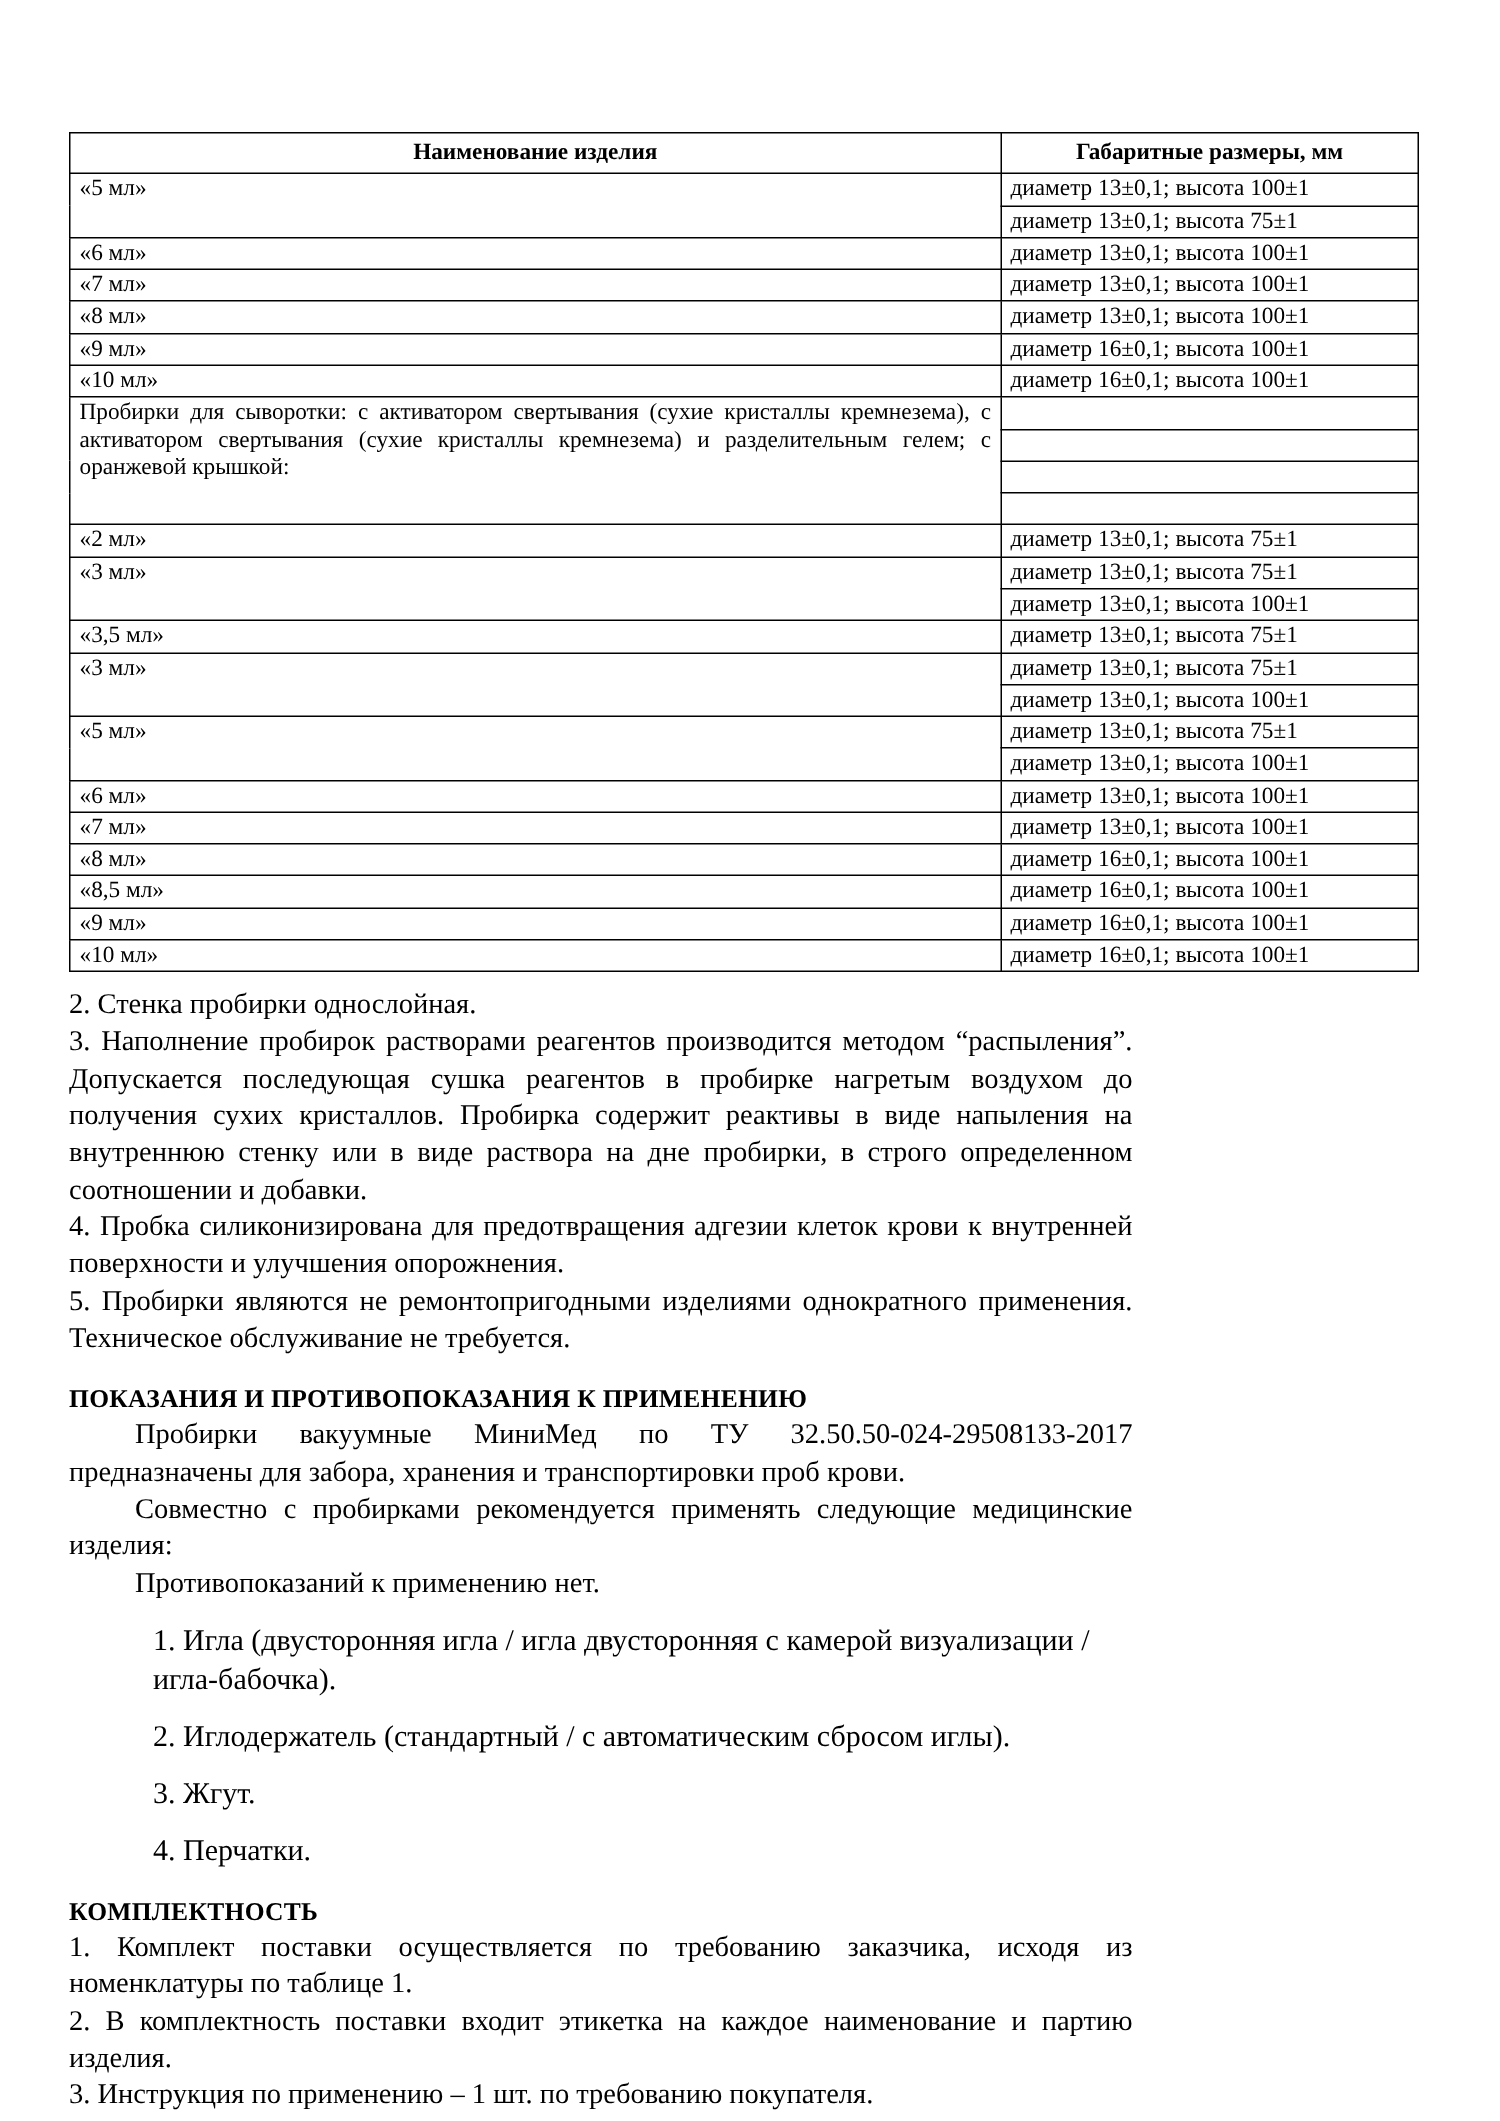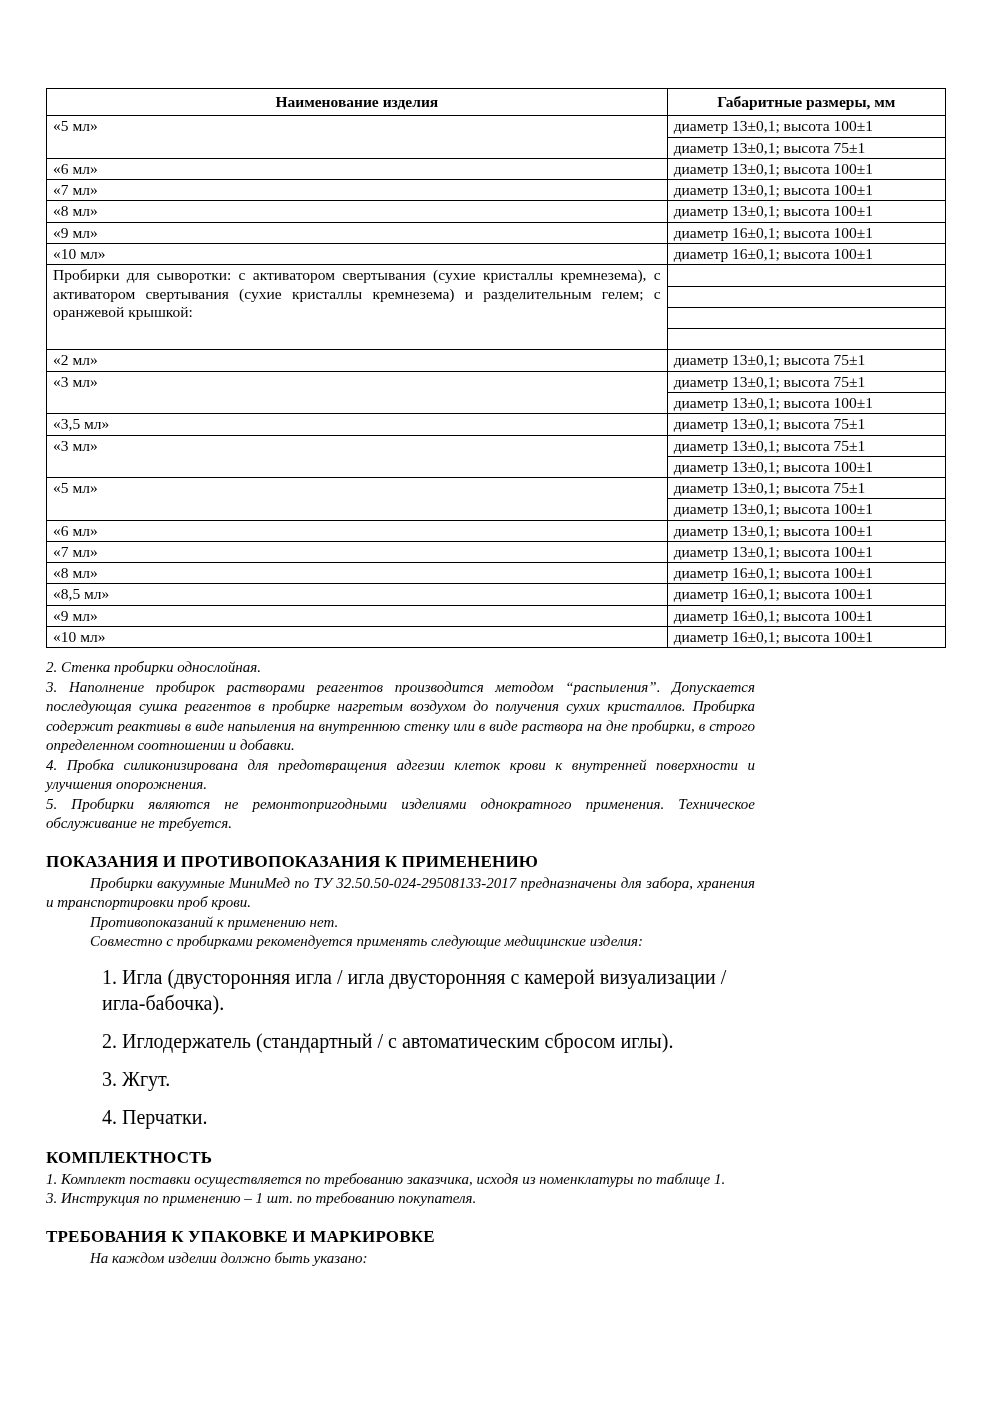--- a/index.html
+++ b/index.html
@@ -50,26 +50,25 @@
   td.pad-block {
     padding-top: 3px;
     padding-bottom: 3px;
   }
   .hdr-block p {
     margin: 0;
     text-align: justify;
     text-justify: inter-word;
   }
   .body-text {
-    font-size: 15px;
+    font-size: 19px;
     line-height: 1.30;
     text-align: justify;
     text-justify: inter-word;
     margin: 0;
-    font-style: italic;
   }
   .para-block {
     margin-top: 10px;
   }
   .indent { text-indent: 44px; }
   .heading {
     text-align: left;
     font-weight: bold;
     font-size: 17px;
     margin: 18px 0 2px 0;
@@ -214,27 +213,28 @@
 
   <div class="para-block">
     <p class="body-text">2. Стенка пробирки однослойная.</p>
     <p class="body-text">3. Наполнение пробирок растворами реагентов производится методом “распыления”. Допускается последующая сушка реагентов в пробирке нагретым воздухом до получения сухих кристаллов. Пробирка содержит реактивы в виде напыления на внутреннюю стенку или в виде раствора на дне пробирки, в строго определенном соотношении и добавки.</p>
     <p class="body-text">4. Пробка силиконизирована для предотвращения адгезии клеток крови к внутренней поверхности и улучшения опорожнения.</p>
     <p class="body-text">5. Пробирки являются не ремонтопригодными изделиями однократного применения. Техническое обслуживание не требуется.</p>
   </div>
 
   <h2 class="heading">ПОКАЗАНИЯ И ПРОТИВОПОКАЗАНИЯ К ПРИМЕНЕНИЮ</h2>
   <p class="body-text indent">Пробирки вакуумные МиниМед по ТУ 32.50.50-024-29508133-2017 предназначены для забора, хранения и транспортировки проб крови.</p>
+  <p class="body-text indent">Совместно с пробирками рекомендуется применять следующие медицинские изделия:</p>
   <p class="body-text indent">Противопоказаний к применению нет.</p>
-  <p class="body-text indent">Совместно с пробирками рекомендуется применять следующие медицинские изделия:</p>
   <p class="list-line">1. Игла (двусторонняя игла / игла двусторонняя с камерой визуализации /игла-бабочка).</p>
   <p class="list-line">2. Иглодержатель (стандартный / с автоматическим сбросом иглы).</p>
   <p class="list-line">3. Жгут.</p>
   <p class="list-line">4. Перчатки.</p>
 
   <h2 class="heading">КОМПЛЕКТНОСТЬ</h2>
   <p class="body-text">1. Комплект поставки осуществляется по требованию заказчика, исходя из номенклатуры по таблице 1.</p>
+  <p class="body-text">2. В комплектность поставки входит этикетка на каждое наименование и партию изделия.</p>
   <p class="body-text">3. Инструкция по применению – 1 шт. по требованию покупателя.</p>
 
   <h2 class="heading">ТРЕБОВАНИЯ К УПАКОВКЕ И МАРКИРОВКЕ</h2>
   <p class="body-text indent">На каждом изделии должно быть указано:</p>
 
 </div>
 
 </body></html>

